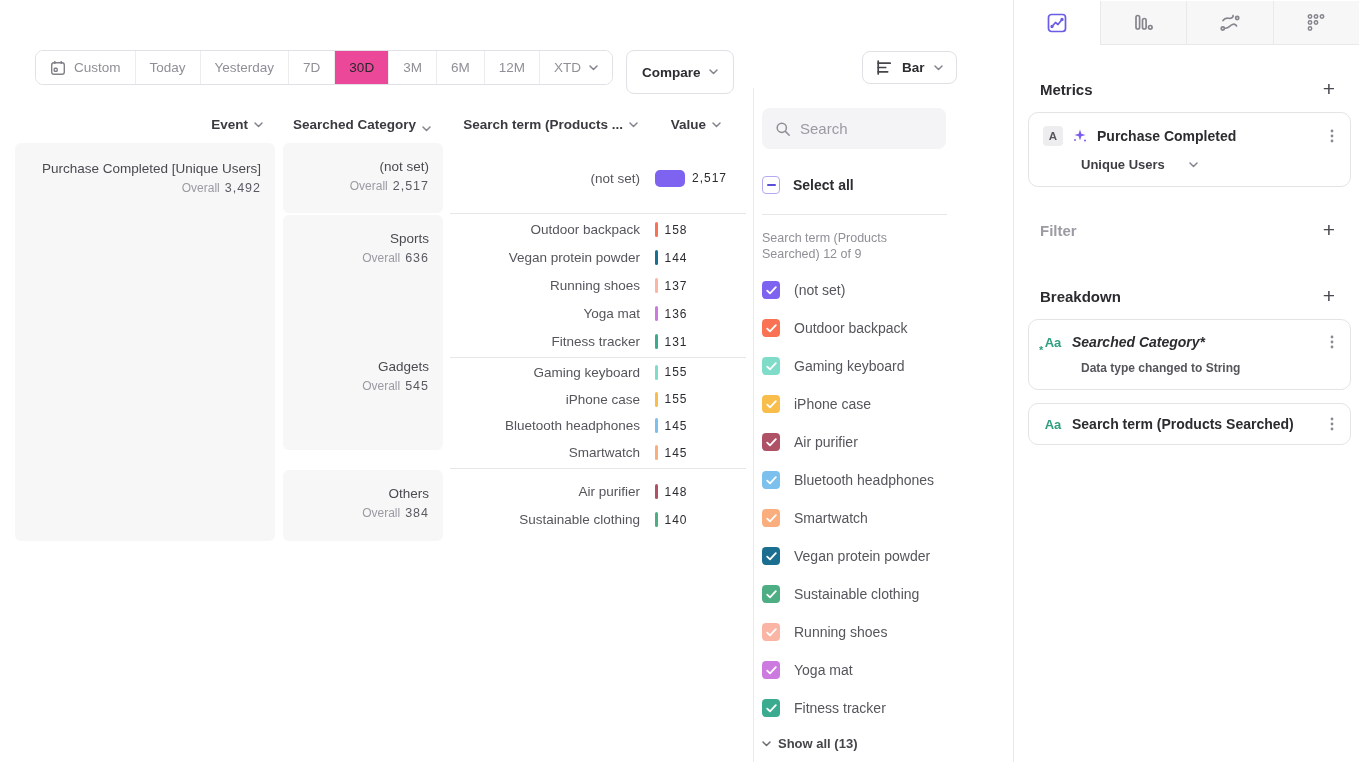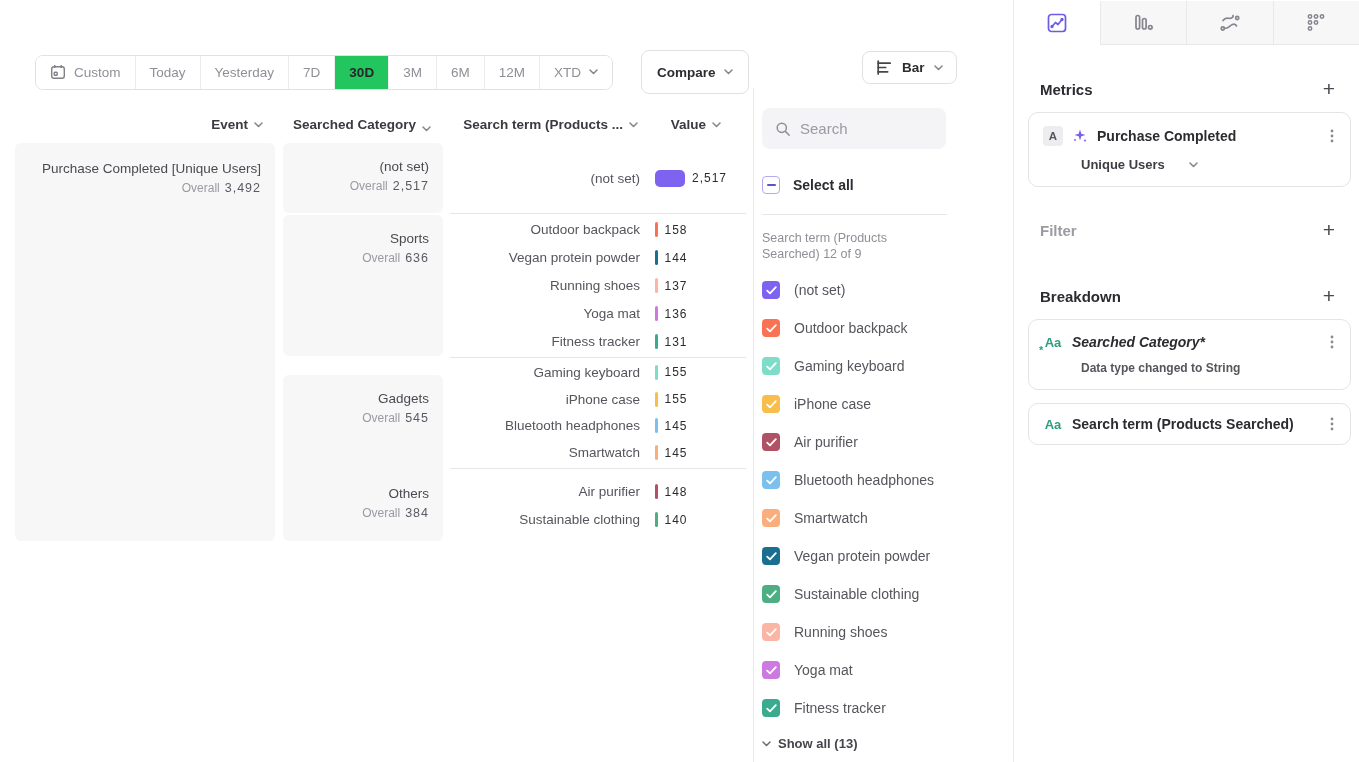--- a/index.html
+++ b/index.html
@@ -1,25 +1,25 @@
 <!DOCTYPE html>
 <html><head>
 <meta charset="utf-8">
 <style>
   * { box-sizing: border-box; margin: 0; padding: 0; }
   html,body { width:1359px; height:762px; overflow:hidden; background:#fff;
     font-family:"Liberation Sans", sans-serif; color:#303036; }
   .stage { position:relative; width:1359px; height:762px; }
 
   
-  .toolbar-row { position:absolute; top:50px; left:15px; display:flex; align-items:center; gap:28px;padding-left:20px; }
+  .toolbar-row { position:absolute; top:50px; left:15px; display:flex; gap:13px;padding-left:20px; }
   .segmented { display:flex; align-items:stretch; height:35px; border:1px solid #e1e1e5; border-radius:8px; background:#fff; overflow:hidden; }
   .segment { display:flex; align-items:center; gap:8px; padding:0 14px; font-size:13.5px; color:#8f8f97; background:#fff; border:none; border-left:1px solid #ececef; cursor:pointer; font-family:inherit; }
   .segment:first-child { border-left:none; }
-  .segment.selected { background:#22c55e; color:#27272b; font-weight:bold; }
+  .segment.selected { background:#ec4899; color:#27272b; font-weight:normal; }
   .chev { display:inline-flex; color:#85858d; }
   .compare-btn { display:flex; align-items:center; gap:9px; height:44px; padding:0 15px; border:1px solid #e1e1e5; border-radius:8px; background:#fff; font-size:13.5px; font-weight:bold; color:#2c2c31; cursor:pointer; font-family:inherit; }
   .bar-dropdown { position:absolute; top:51px; left:862px; display:flex; align-items:center; gap:9px; height:33px; padding:0 13px; border:1px solid #e1e1e5; border-radius:8px; background:#fff; font-size:13.5px; font-weight:bold; color:#2c2c31; cursor:pointer; font-family:inherit; }
 
   
   .col-hdr { position:absolute; top:117px; display:flex; align-items:center; justify-content:flex-end; gap:6px; font-size:13.5px; font-weight:bold; color:#3a3a40; cursor:pointer; }
   #hdr-event    { left:15px;  width:248px; }
   #hdr-category { left:283px; width:148px;align-items:flex-end; }
   #hdr-term     { left:450px; width:188px; }
   #hdr-value    { left:663px; width:58px; }
@@ -201,21 +201,21 @@
   </div>
   <div class="cat-col" id="cat-col">
       <div class="cat-cell" style="top: 0px; height: 70px;">
         <div class="cell-name">(not set)</div>
         <div class="cell-overall"><span>Overall</span><b>2,517</b></div>
       </div>
       <div class="cat-cell" style="top: 72px; height: 141px;">
         <div class="cell-name">Sports</div>
         <div class="cell-overall"><span>Overall</span><b>636</b></div>
       </div>
-      <div class="cat-cell" style="top: 232px; height: 107px;">
+      <div class="cat-cell" style="top: 200px; height: 107px;">
         <div class="cell-name">Gadgets</div>
         <div class="cell-overall"><span>Overall</span><b>545</b></div>
       </div>
       <div class="cat-cell" style="top: 327px; height: 71px;">
         <div class="cell-name">Others</div>
         <div class="cell-overall"><span>Overall</span><b>384</b></div>
       </div>
     </div>
   <div class="rows-col" id="rows-col">
       <div class="group-rows" style="top: 0px; height: 70px;">

